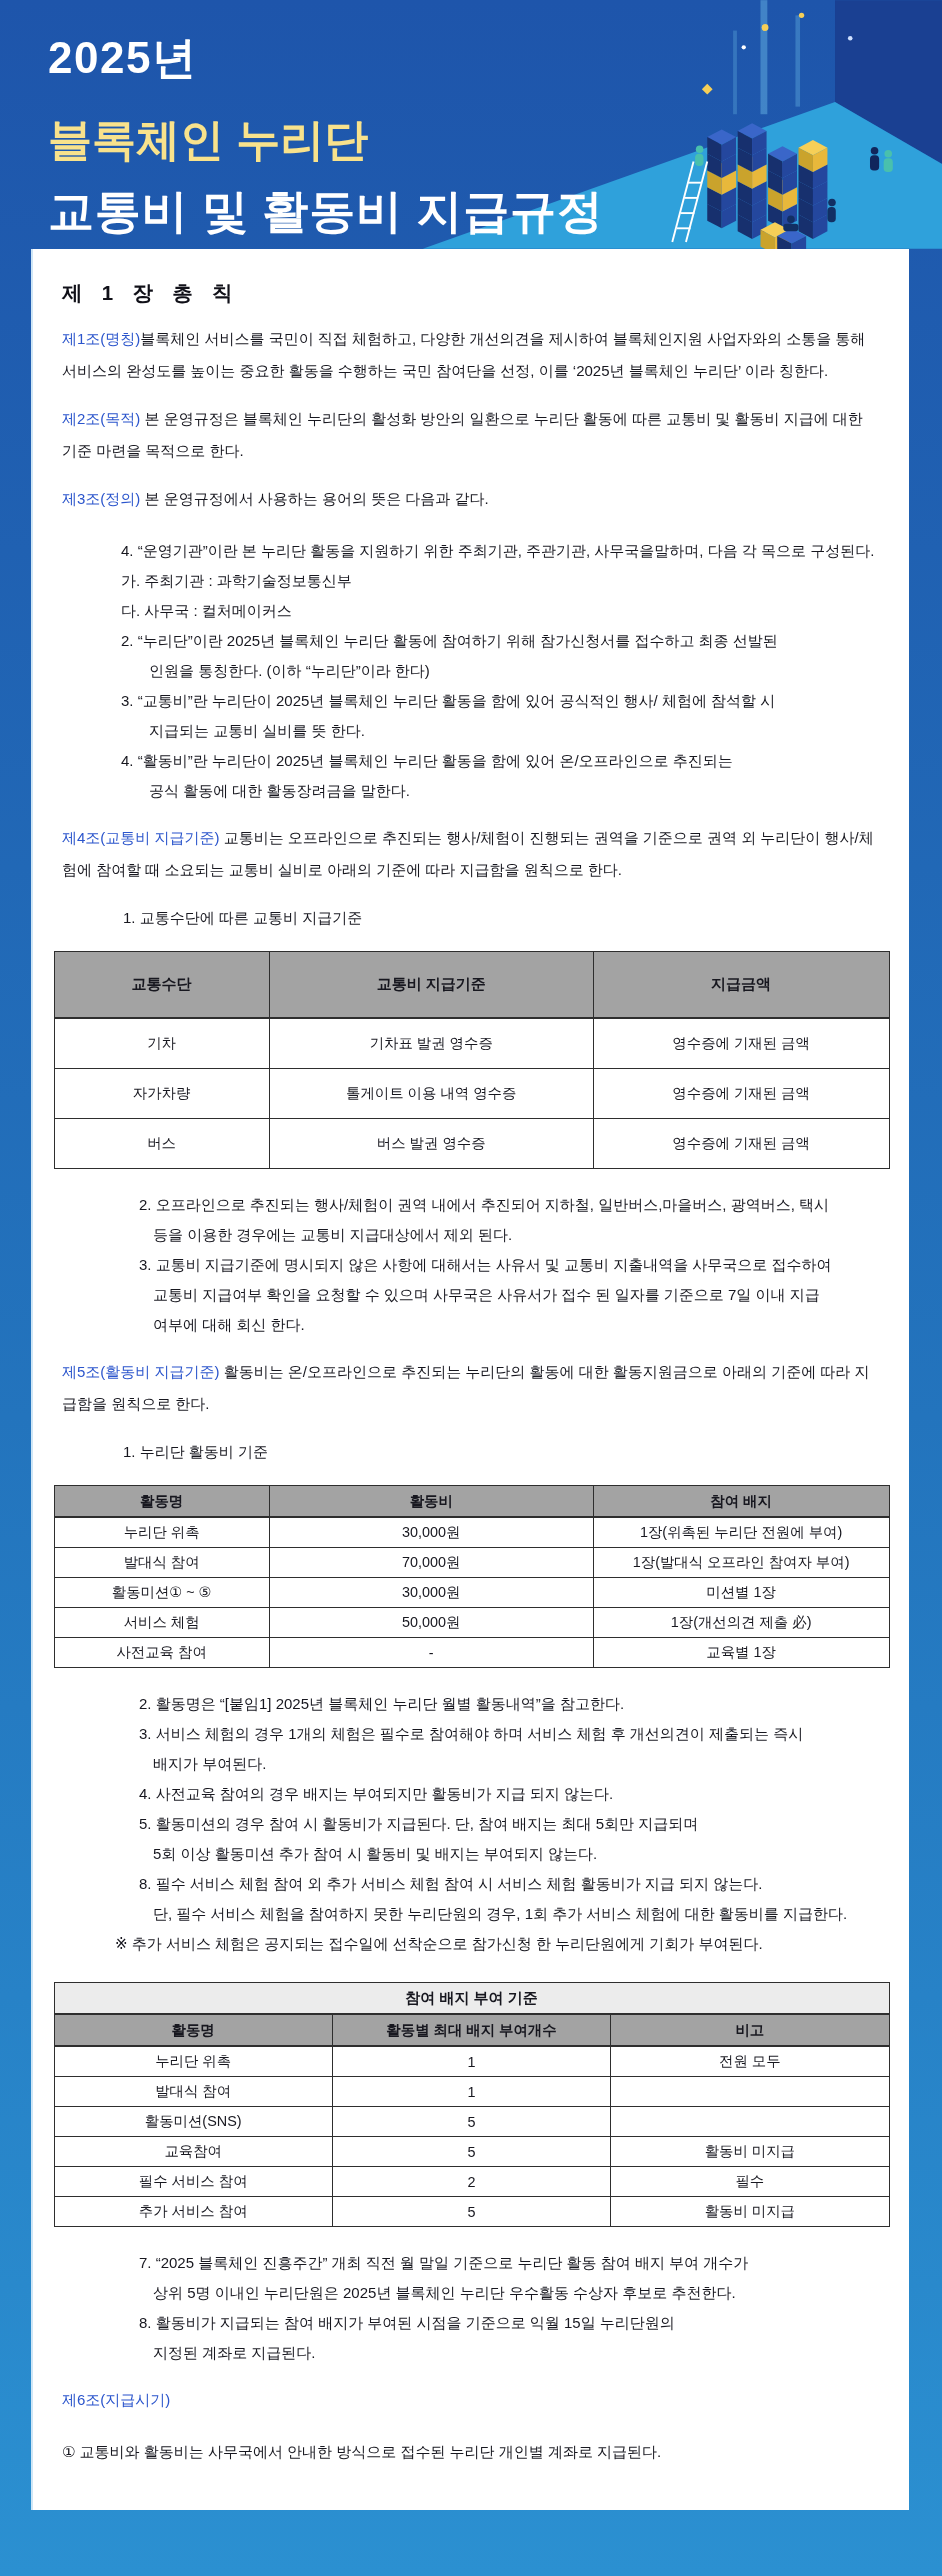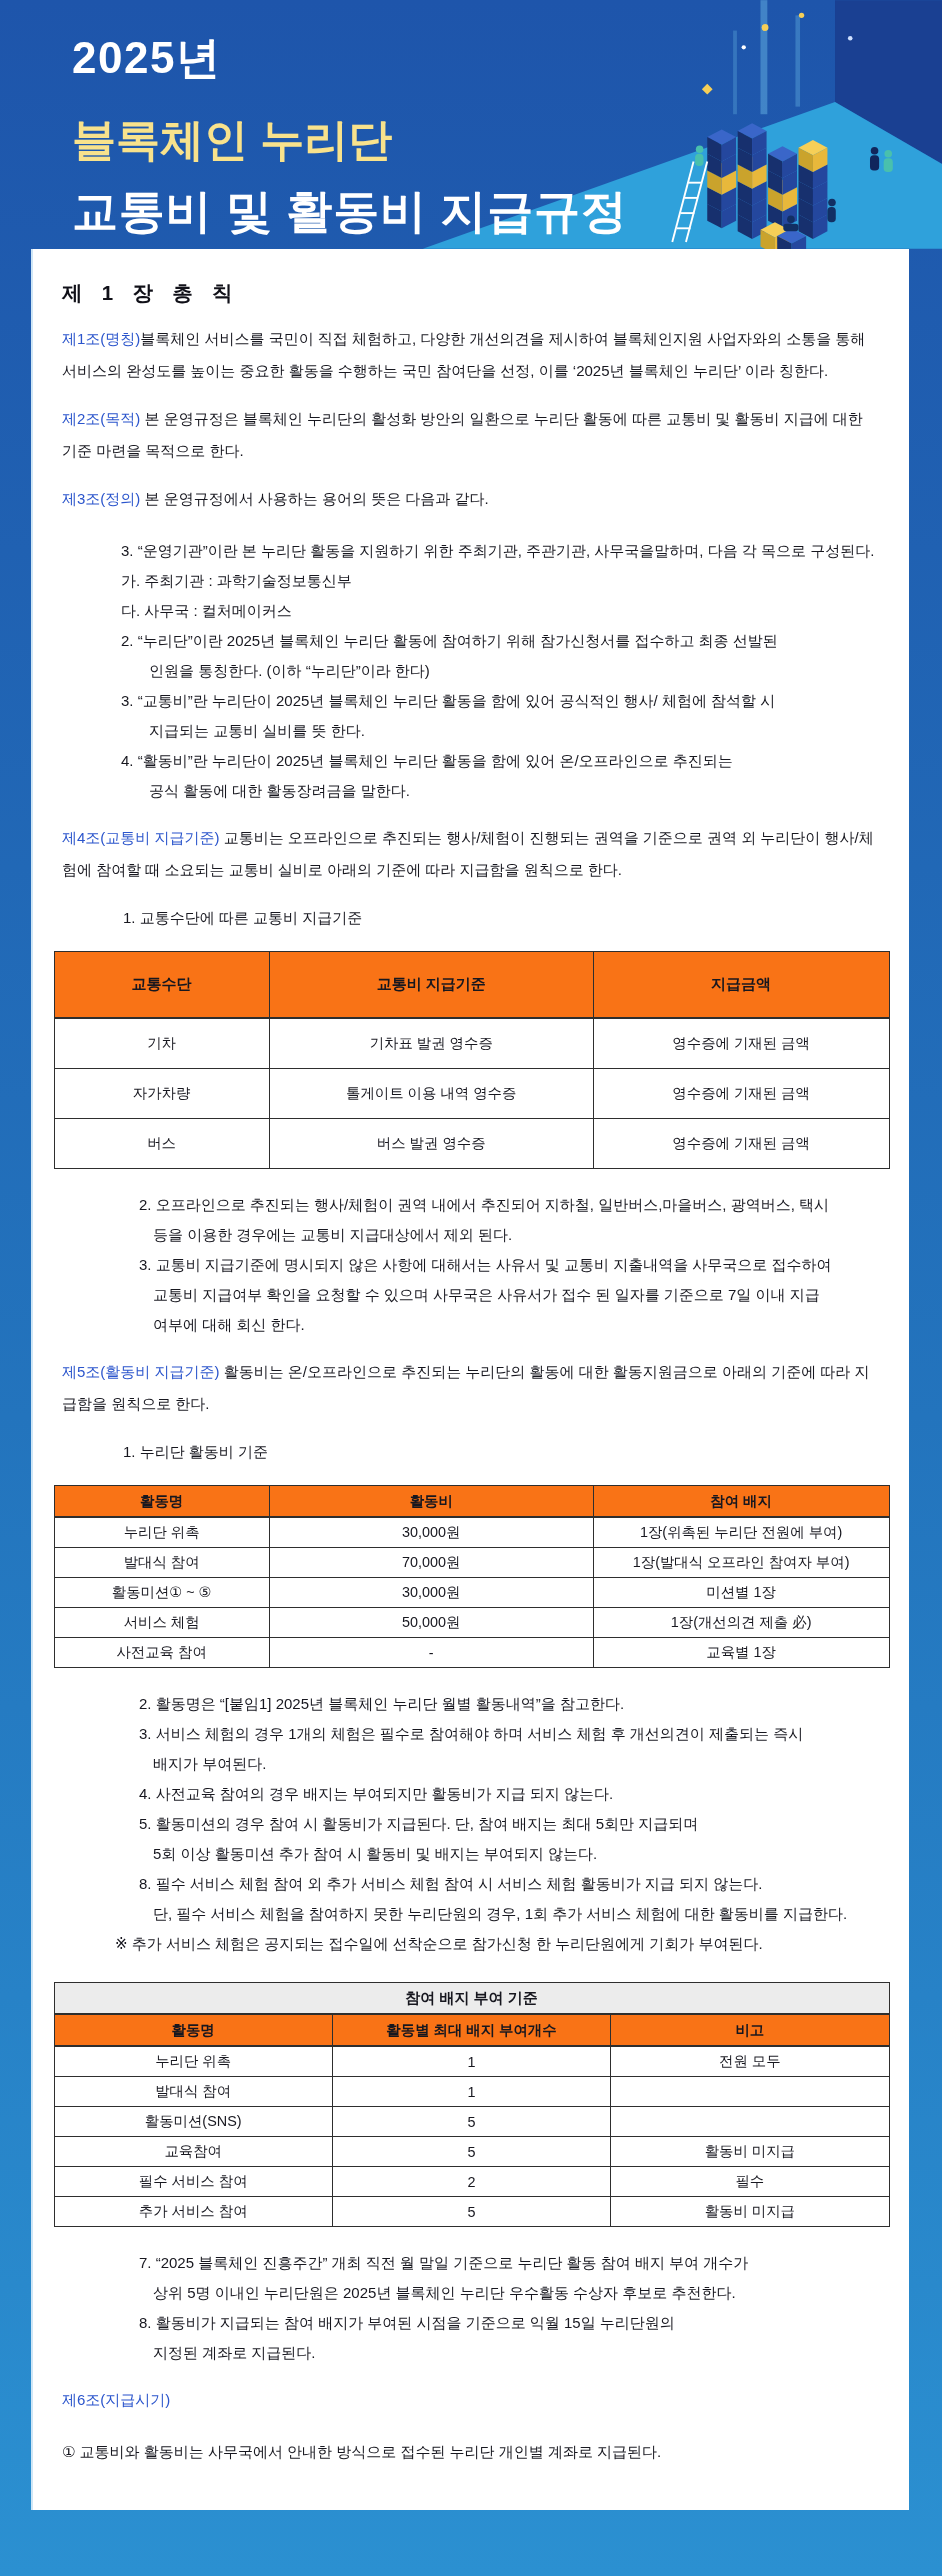--- a/index.html
+++ b/index.html
@@ -5,21 +5,21 @@
   html,body{margin:0;padding:0;}
   body{
     width:943px; min-height:2576px;
     background:linear-gradient(180deg,#1e55ab 0%, #2374bd 55%, #2b90d1 100%);
     font-family:"Liberation Sans","DejaVu Sans",sans-serif;
     color:#17171f;
   }
   
   .header{position:relative;width:943px;height:249px;overflow:hidden;}
   .illus{position:absolute;left:0;top:0;}
-  .titles{position:absolute;left:72px;top:29px;z-index:2;}
+  .titles{position:absolute;left:48px;top:29px;z-index:2;}
   .t1{font-size:44px;font-weight:bold;color:#ffffff;letter-spacing:1.5px;}
   .t2{font-size:44px;font-weight:bold;color:#f8e28c;margin-top:23px;}
   .t3{font-size:46px;font-weight:bold;color:#ffffff;margin-top:11.4px;letter-spacing:0.8px;}
   
   .card{
     position:relative;margin-left:33px;width:876px;box-sizing:border-box;
     background:#ffffff;padding:30px 0 43px 0;
   }
   .card::before{content:"";position:absolute;left:-2.3px;top:0;width:2.3px;height:100%;background:#cfe6f6;}
   .chapter{margin-left:29px;font-size:20.5px;font-weight:bold;letter-spacing:6.8px;color:#101018;}
@@ -30,21 +30,21 @@
   .lst>div{margin-left:88px;}
   .lst>div.cont{margin-left:116px;}
   .lst.notes>div{margin-left:106px;}
   .lst.notes>div.cont{margin-left:120px;}
   .lst.notes>div.mark{margin-left:82px;}
   .sub{margin:23px 0 0 90px;font-size:15px;}
   table{border-collapse:collapse;margin:23px 0 0 20.5px;width:836px;table-layout:fixed;
         font-size:14.4px;color:#17171f;}
   table,th,td{border:1.2px solid #2e2e2e;}
   table{border-width:1.5px;}
-  th{background:#f97316;font-weight:bold;}
+  th{background:#a3a3a3;font-weight:bold;}
   th,td{text-align:center;vertical-align:middle;padding:0 4.6px;overflow:hidden;}
   thead tr th{border-bottom-width:2.3px;}
   .t-lg th{height:65px;font-size:15px;}
   .t-lg td{height:49px;}
   .t-sm th{height:30px;}
   .t-sm td{height:29px;}
   .t-title{height:30px;background:#ececec;font-weight:bold;font-size:15px;}
   .t1c1{width:25.5%;} .t1c2{width:39%;} .t1c3{width:35.5%;}
   .t3c1{width:32.6%;} .t3c2{width:51.7%;} .t3c3{width:15.7%;}
   .a6line{margin-left:29px;}
@@ -161,21 +161,21 @@
 
   <div class="art gap">
     <span class="lbl">제2조(목적)</span> <span>본 운영규정은 블록체인 누리단의 활성화 방안의 일환으로 누리단 활동에 따른 교통비 및 활동비 지급에 대한 기준 마련을 목적으로 한다.</span>
   </div>
 
   <div class="art gap">
     <span class="lbl">제3조(정의)</span> <span>본 운영규정에서 사용하는 용어의 뜻은 다음과 같다.</span>
   </div>
 
   <div class="lst">
-    <div>3. “운영기관”이란 본 누리단 활동을 지원하기 위한 주최기관, 주관기관, 사무국을말하며, 다음 각 목으로 구성된다.</div>
+    <div>4. “운영기관”이란 본 누리단 활동을 지원하기 위한 주최기관, 주관기관, 사무국을말하며, 다음 각 목으로 구성된다.</div>
     <div>가. 주최기관 : 과학기술정보통신부</div>
     <div>다. 사무국 : 컬처메이커스</div>
     <div>2. “누리단”이란 2025년 블록체인 누리단 활동에 참여하기 위해 참가신청서를 접수하고 최종 선발된</div>
     <div class="cont">인원을 통칭한다. (이하 “누리단”이라 한다)</div>
     <div>3. “교통비”란 누리단이 2025년 블록체인 누리단 활동을 함에 있어 공식적인 행사/ 체험에 참석할 시</div>
     <div class="cont">지급되는 교통비 실비를 뜻 한다.</div>
     <div>4. “활동비”란 누리단이 2025년 블록체인 누리단 활동을 함에 있어 온/오프라인으로 추진되는</div>
     <div class="cont">공식 활동에 대한 활동장려금을 말한다.</div>
   </div>
 

